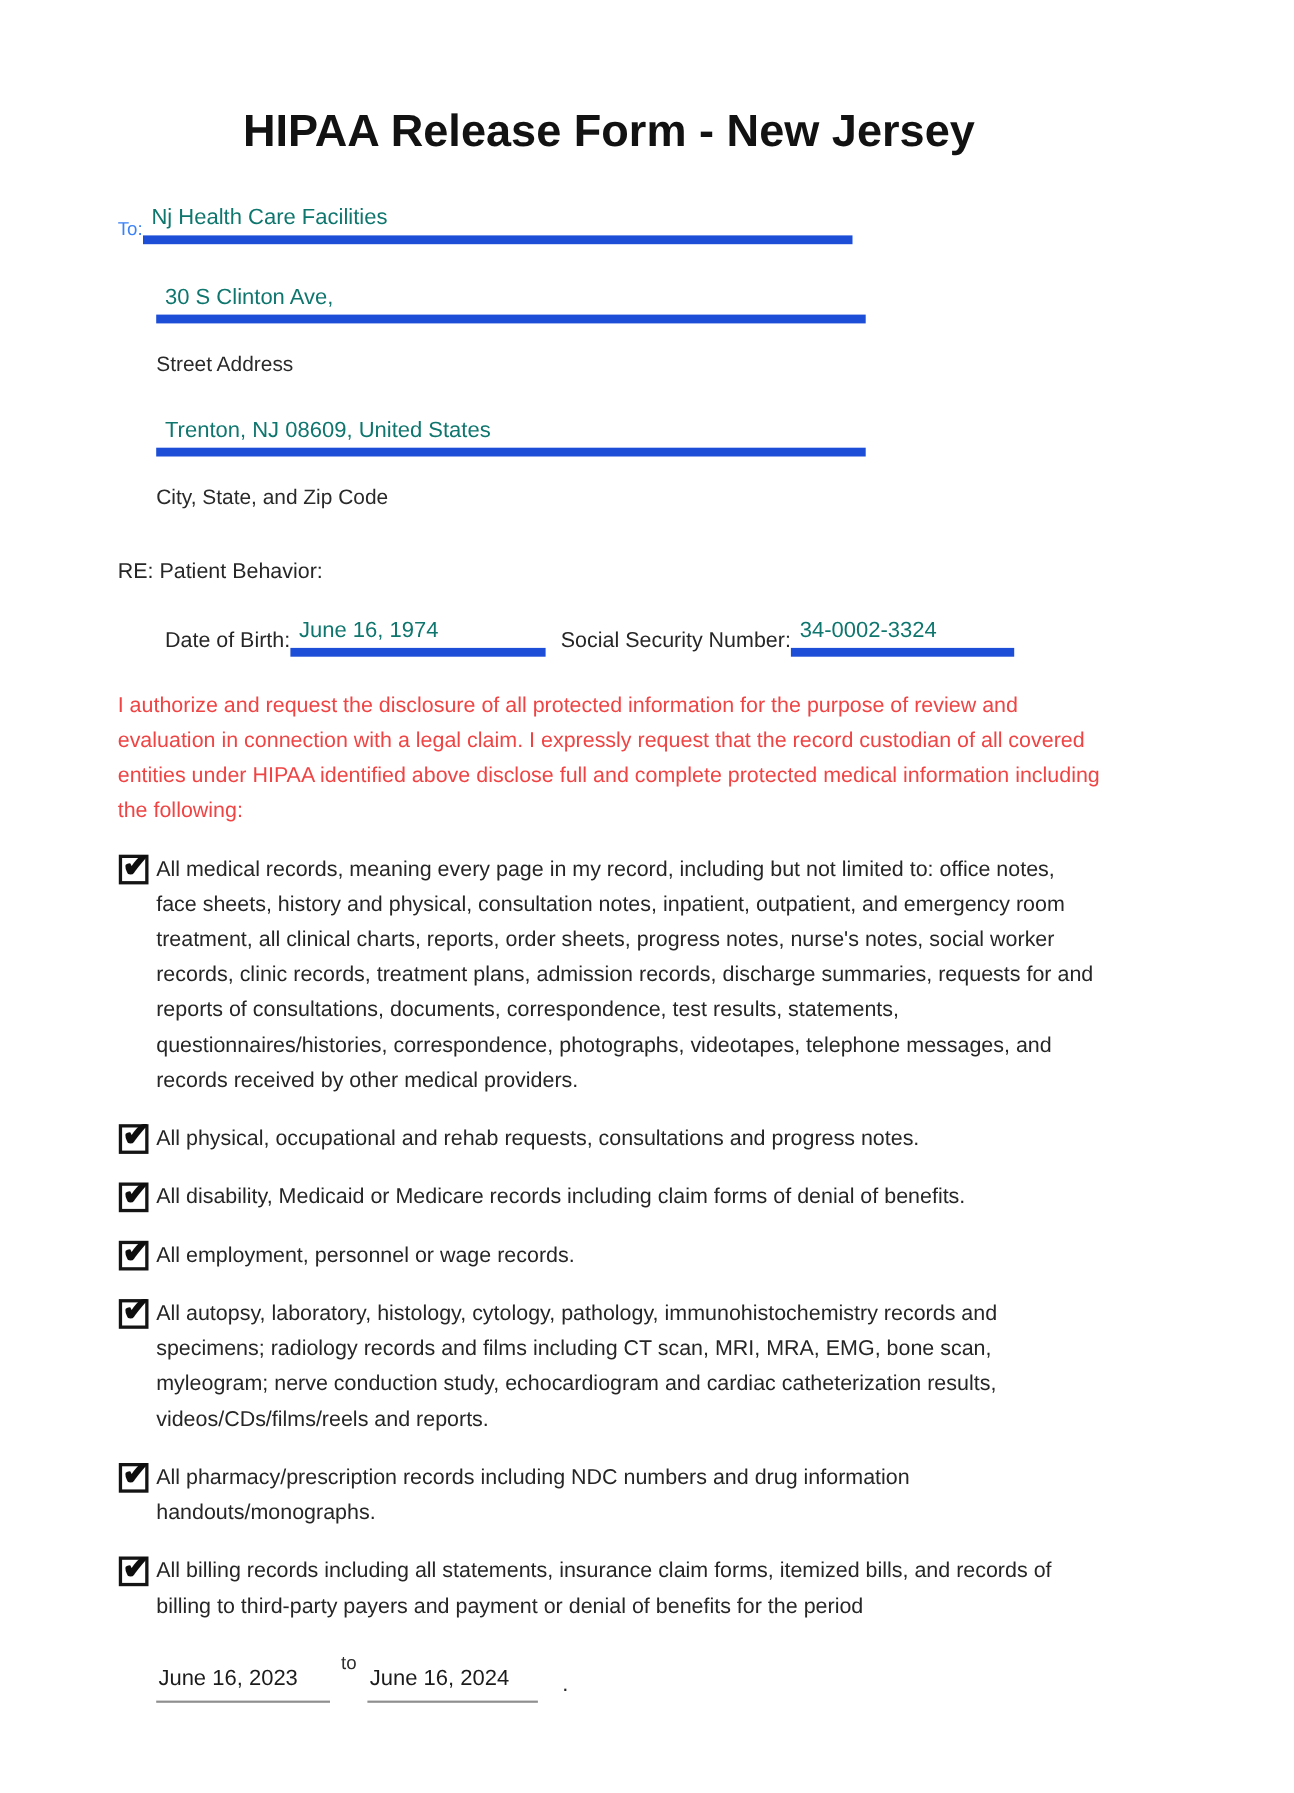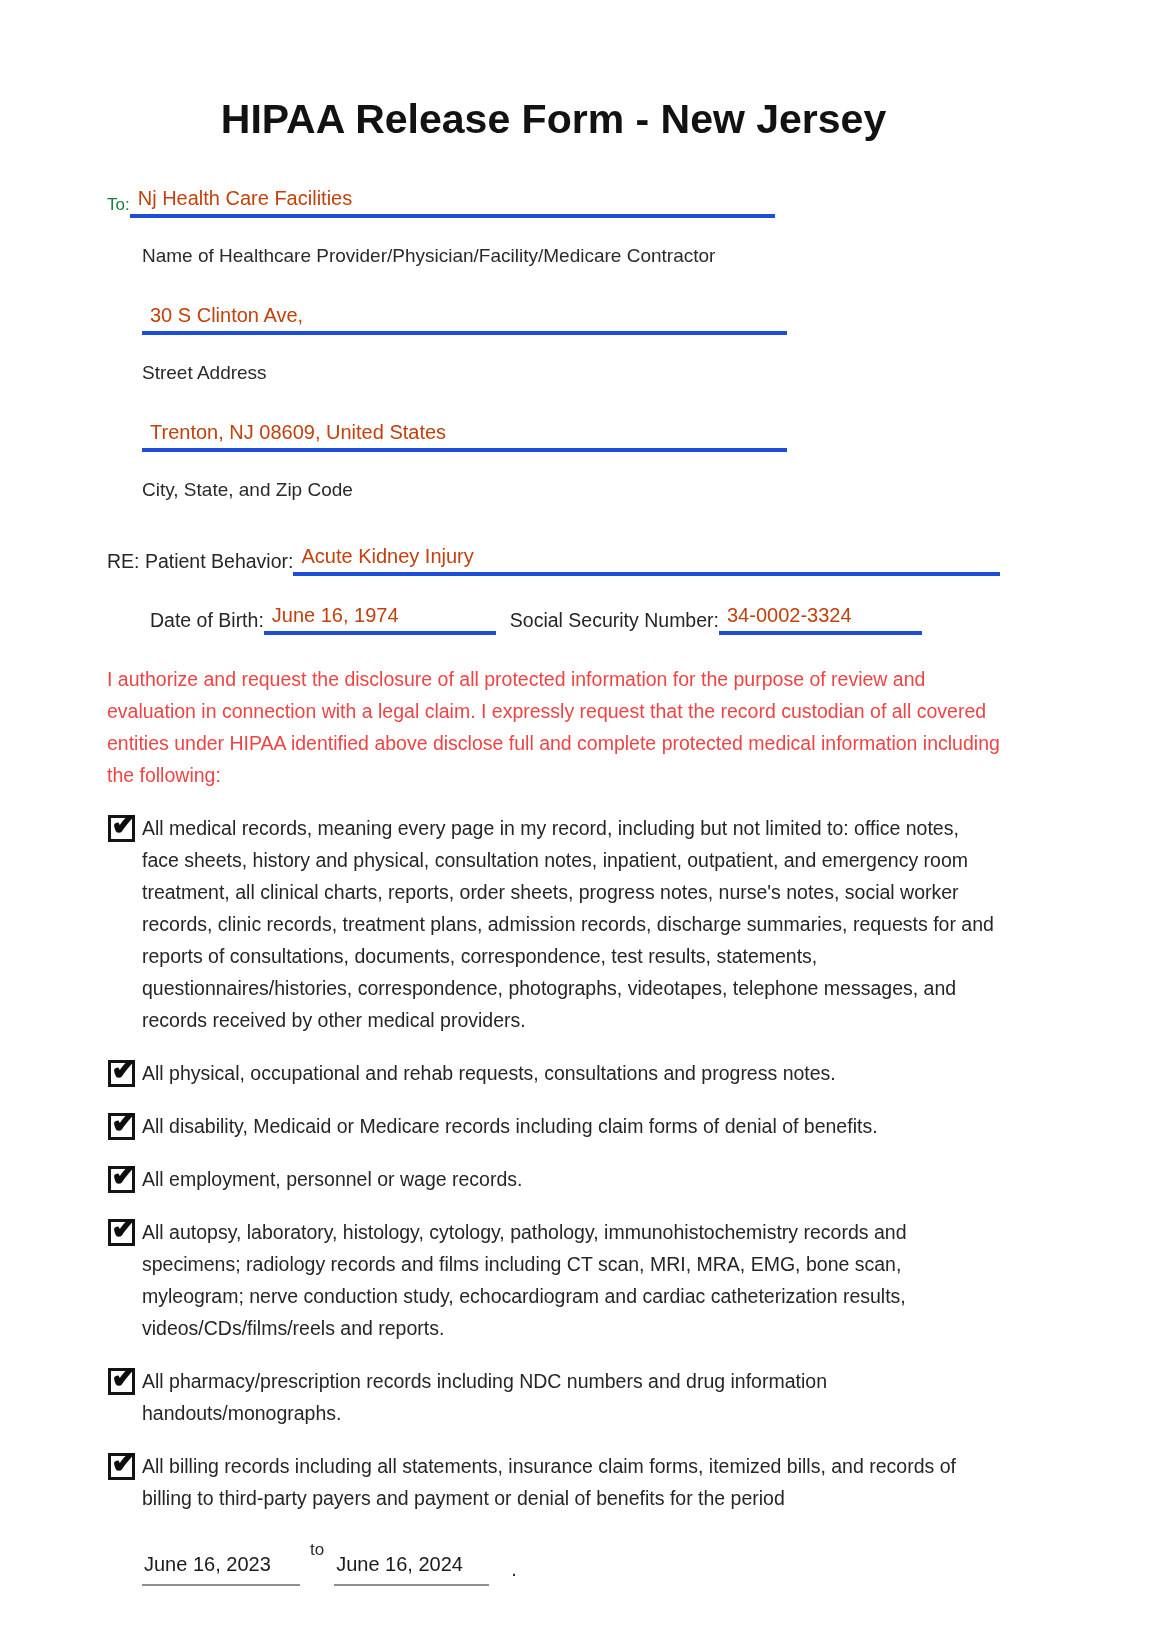--- a/index.html
+++ b/index.html
@@ -15,26 +15,26 @@
     overflow: hidden;
   }
   .title {
     text-align: center;
     font-size: 41px;
     font-weight: bold;
     color: #121212;
     margin-bottom: 44px;
   }
   .to-row { display: flex; align-items: flex-end; }
-  .label-sm { font-size: 17px; color: #15803d; padding-bottom: 3px; white-space: nowrap; }
+  .label-sm { font-size: 17px; color: #3b82f6; padding-bottom: 3px; white-space: nowrap; }
   .fill {
     display: inline-block;
-    border-bottom: 4px solid #1d4ed8;
+    border-bottom: 8px solid #1d4ed8;
     font-size: 20px;
-    color: #c2410c;
+    color: #0f766e;
     padding: 0 6px 4px 8px;
     white-space: nowrap;
   }
   .fill-wide { width: 645px; }
   .caption { font-size: 19px; color: #2a2a2a; margin: 27px 0 0 35px; }
   .field-block { margin: 37px 0 0 35px; }
   .re-row { display: flex; align-items: flex-end; margin-top: 44px; }
   .label-md { font-size: 19.5px; color: #262626; padding-bottom: 3px; white-space: nowrap; }
   .re-fill { flex: 1 1 auto; }
   .dob-row { display: flex; align-items: flex-end; margin: 28px 0 0 43px; }
@@ -90,35 +90,33 @@
 <body>
 
 <div class="page">
 
   <h1 class="title">HIPAA Release Form - New Jersey</h1>
 
   <div class="to-row">
     <span class="label-sm">To:</span>
     <span class="fill fill-wide">Nj Health Care Facilities</span>
   </div>
-  <div class="caption">Name of Healthcare Provider/Physician/Facility/Medicare Contractor</div>
 
   <div class="field-block">
     <span class="fill fill-wide">30 S Clinton Ave,</span>
   </div>
   <div class="caption" style="margin-left:35px;">Street Address</div>
 
   <div class="field-block">
     <span class="fill fill-wide">Trenton, NJ 08609, United States</span>
   </div>
   <div class="caption" style="margin-left:35px;">City, State, and Zip Code</div>
 
   <div class="re-row">
     <span class="label-md">RE: Patient Behavior:</span>
-    <span class="fill re-fill">Acute Kidney Injury</span>
   </div>
 
   <div class="dob-row">
     <span class="label-md">Date of Birth:</span>
     <span class="fill dob-fill">June 16, 1974</span>
     <span class="label-md ssn-label">Social Security Number:</span>
     <span class="fill ssn-fill">34-0002-3324</span>
   </div>
 
   <div class="paragraph">I authorize and request the disclosure of all protected information for the purpose of review and evaluation in connection with a legal claim. I expressly request that the record custodian of all covered entities under HIPAA identified above disclose full and complete protected medical information including the following:</div>

